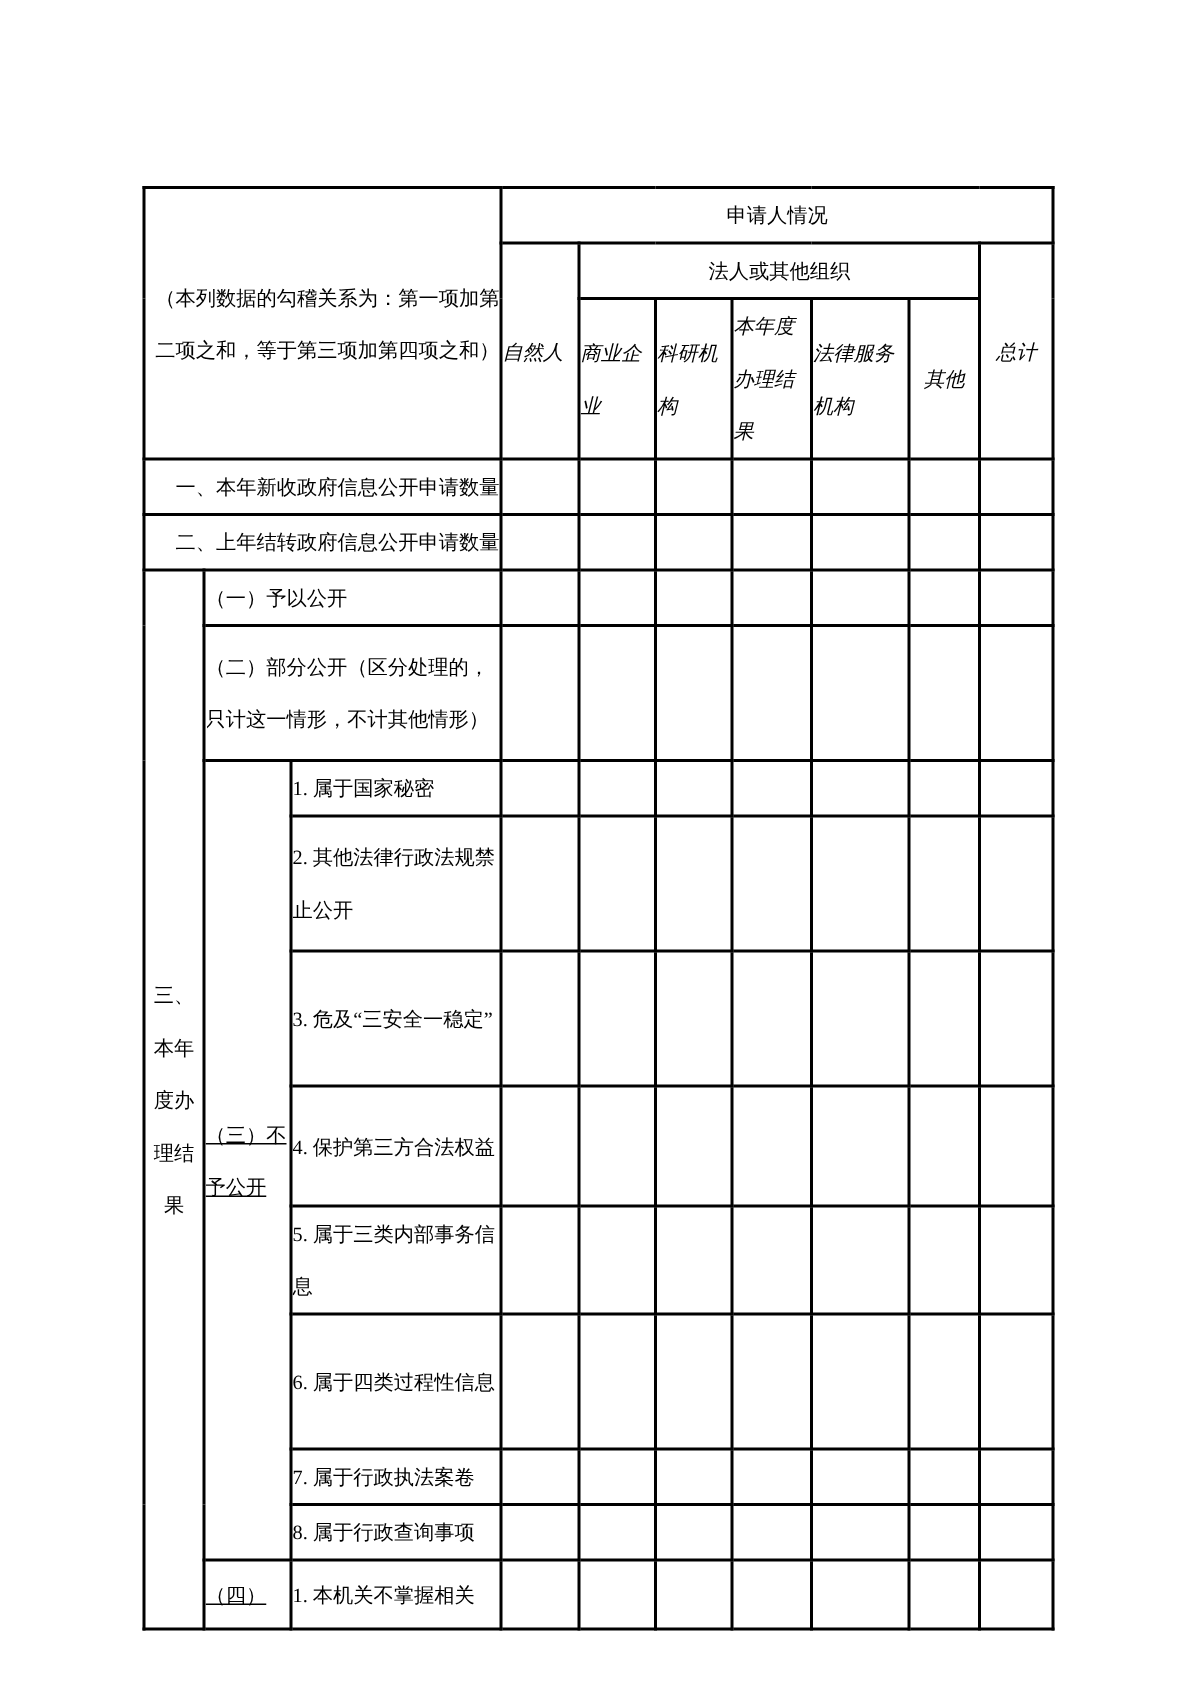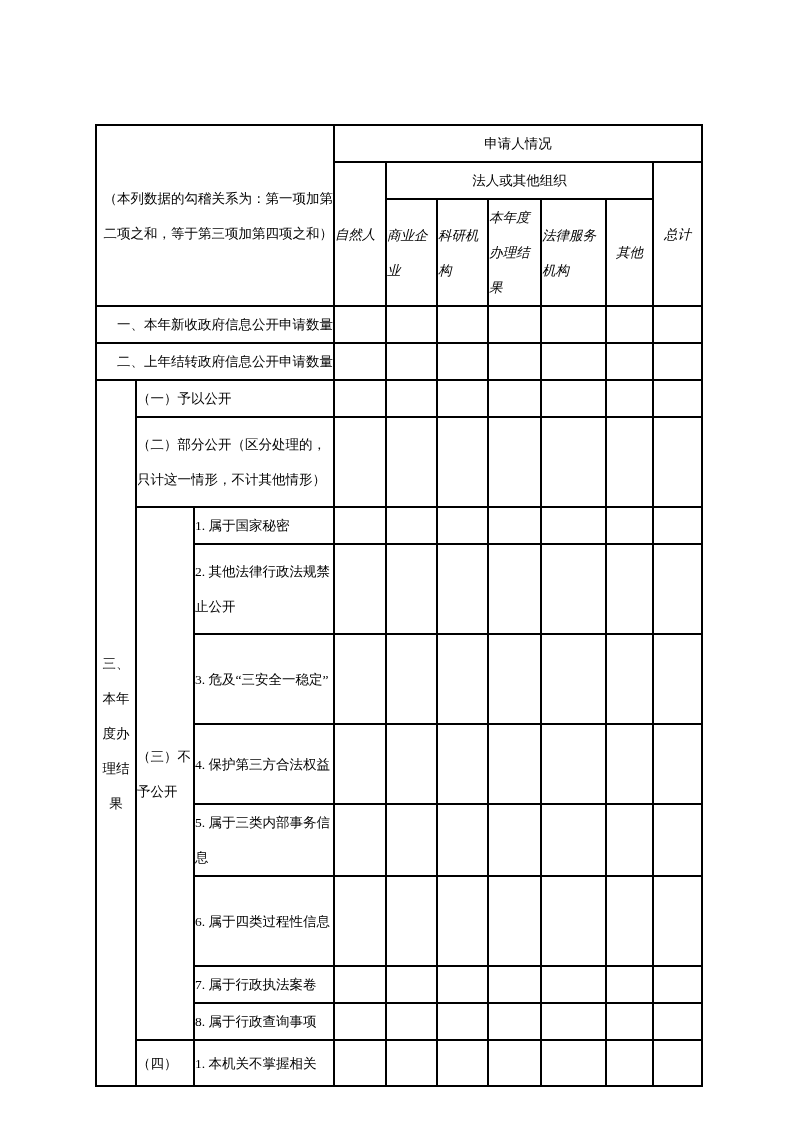--- a/index.html
+++ b/index.html
@@ -36,21 +36,21 @@
     word-break:normal;
   }
   .c{text-align:center;}
   .note{text-align:right;padding:0 2px;}
   .hp{padding:0 9px;text-align:left;font-style:italic;}
   .hp2{padding:0 5px;text-align:center;font-style:italic;}
   .rowlab{text-align:right;padding-left:7px;padding-right:2px;}
   .sublab{text-align:left;padding:0 3px;border-radius:13px;}
   .item{text-align:left;padding:0 2px 0 6px;}
   .vlab{text-align:center;padding:0 2px;}
-  .catB{text-align:left;padding:0 10px 0 4px;}
+  .catB{text-align:left;padding:0 10px 0 4px;text-decoration:underline;}
   tr.r33{height:33px}
   tr.r35{height:35px}
   tr.r36{height:36px}
   tr.r37{height:37px}
   tr.r46{height:46px}
   tr.r69{height:69px}
   tr.r70{height:90px}
   tr.r72{height:80px}
   tr.r103{height:103px}
 </style>

